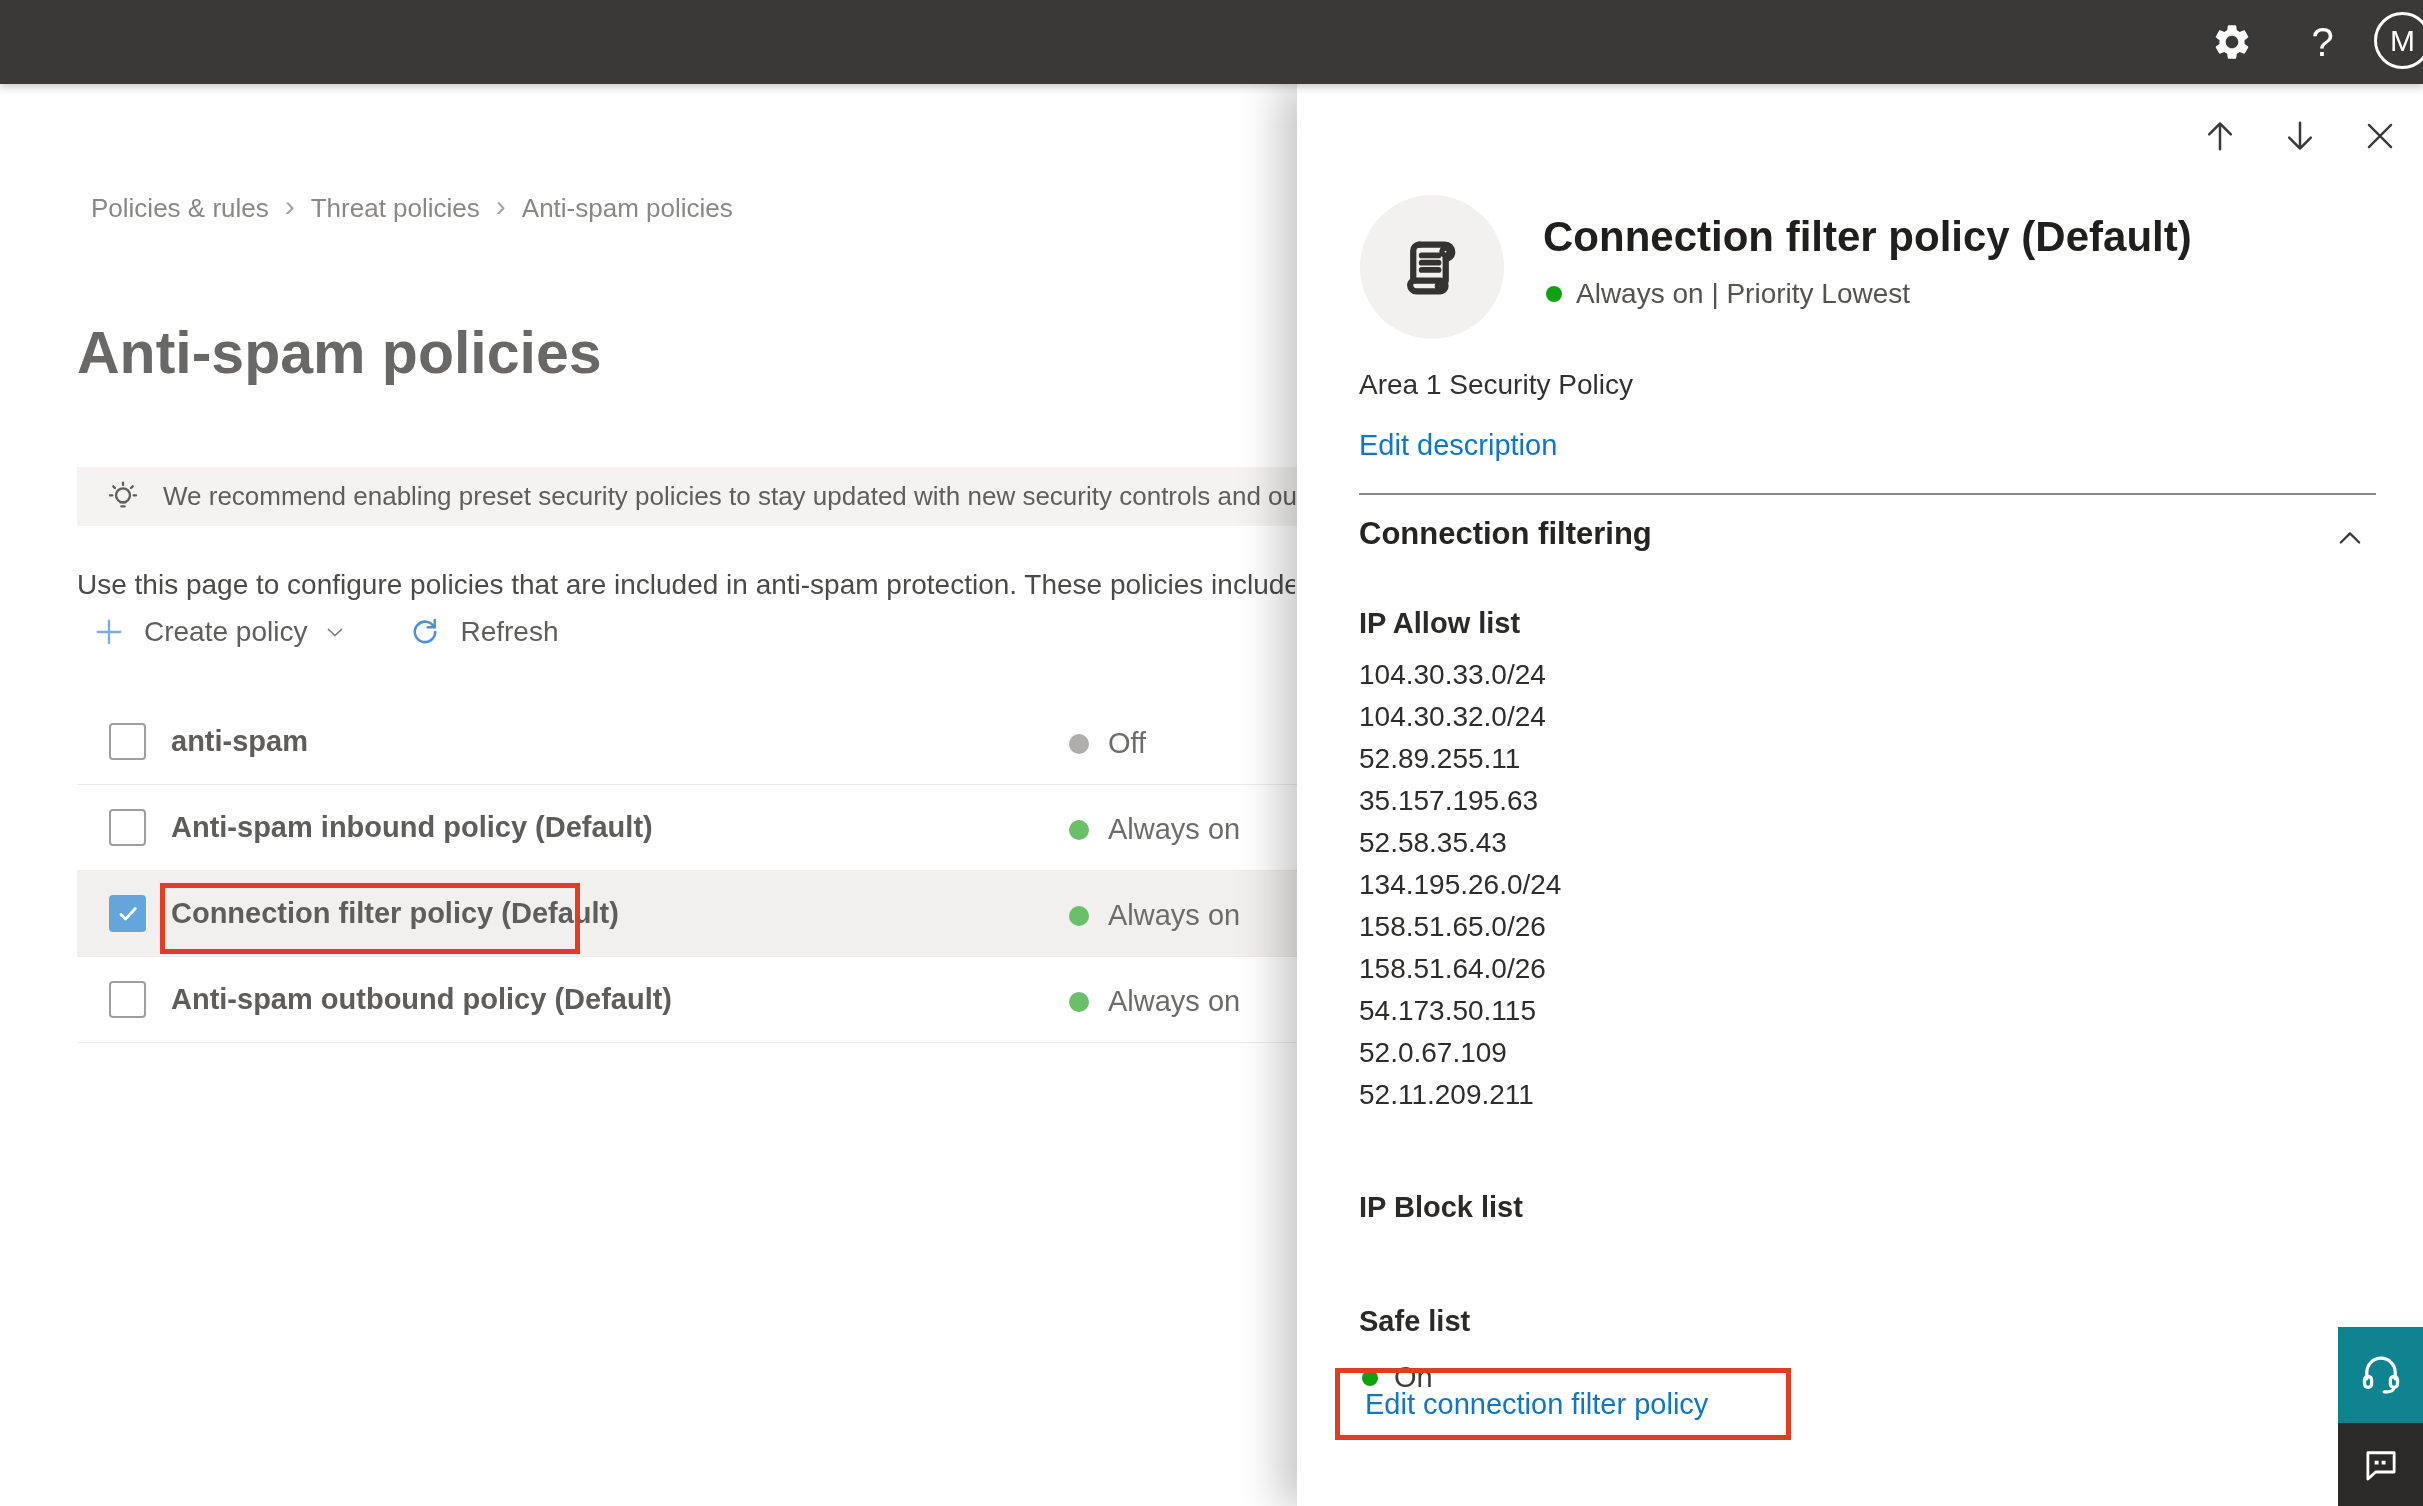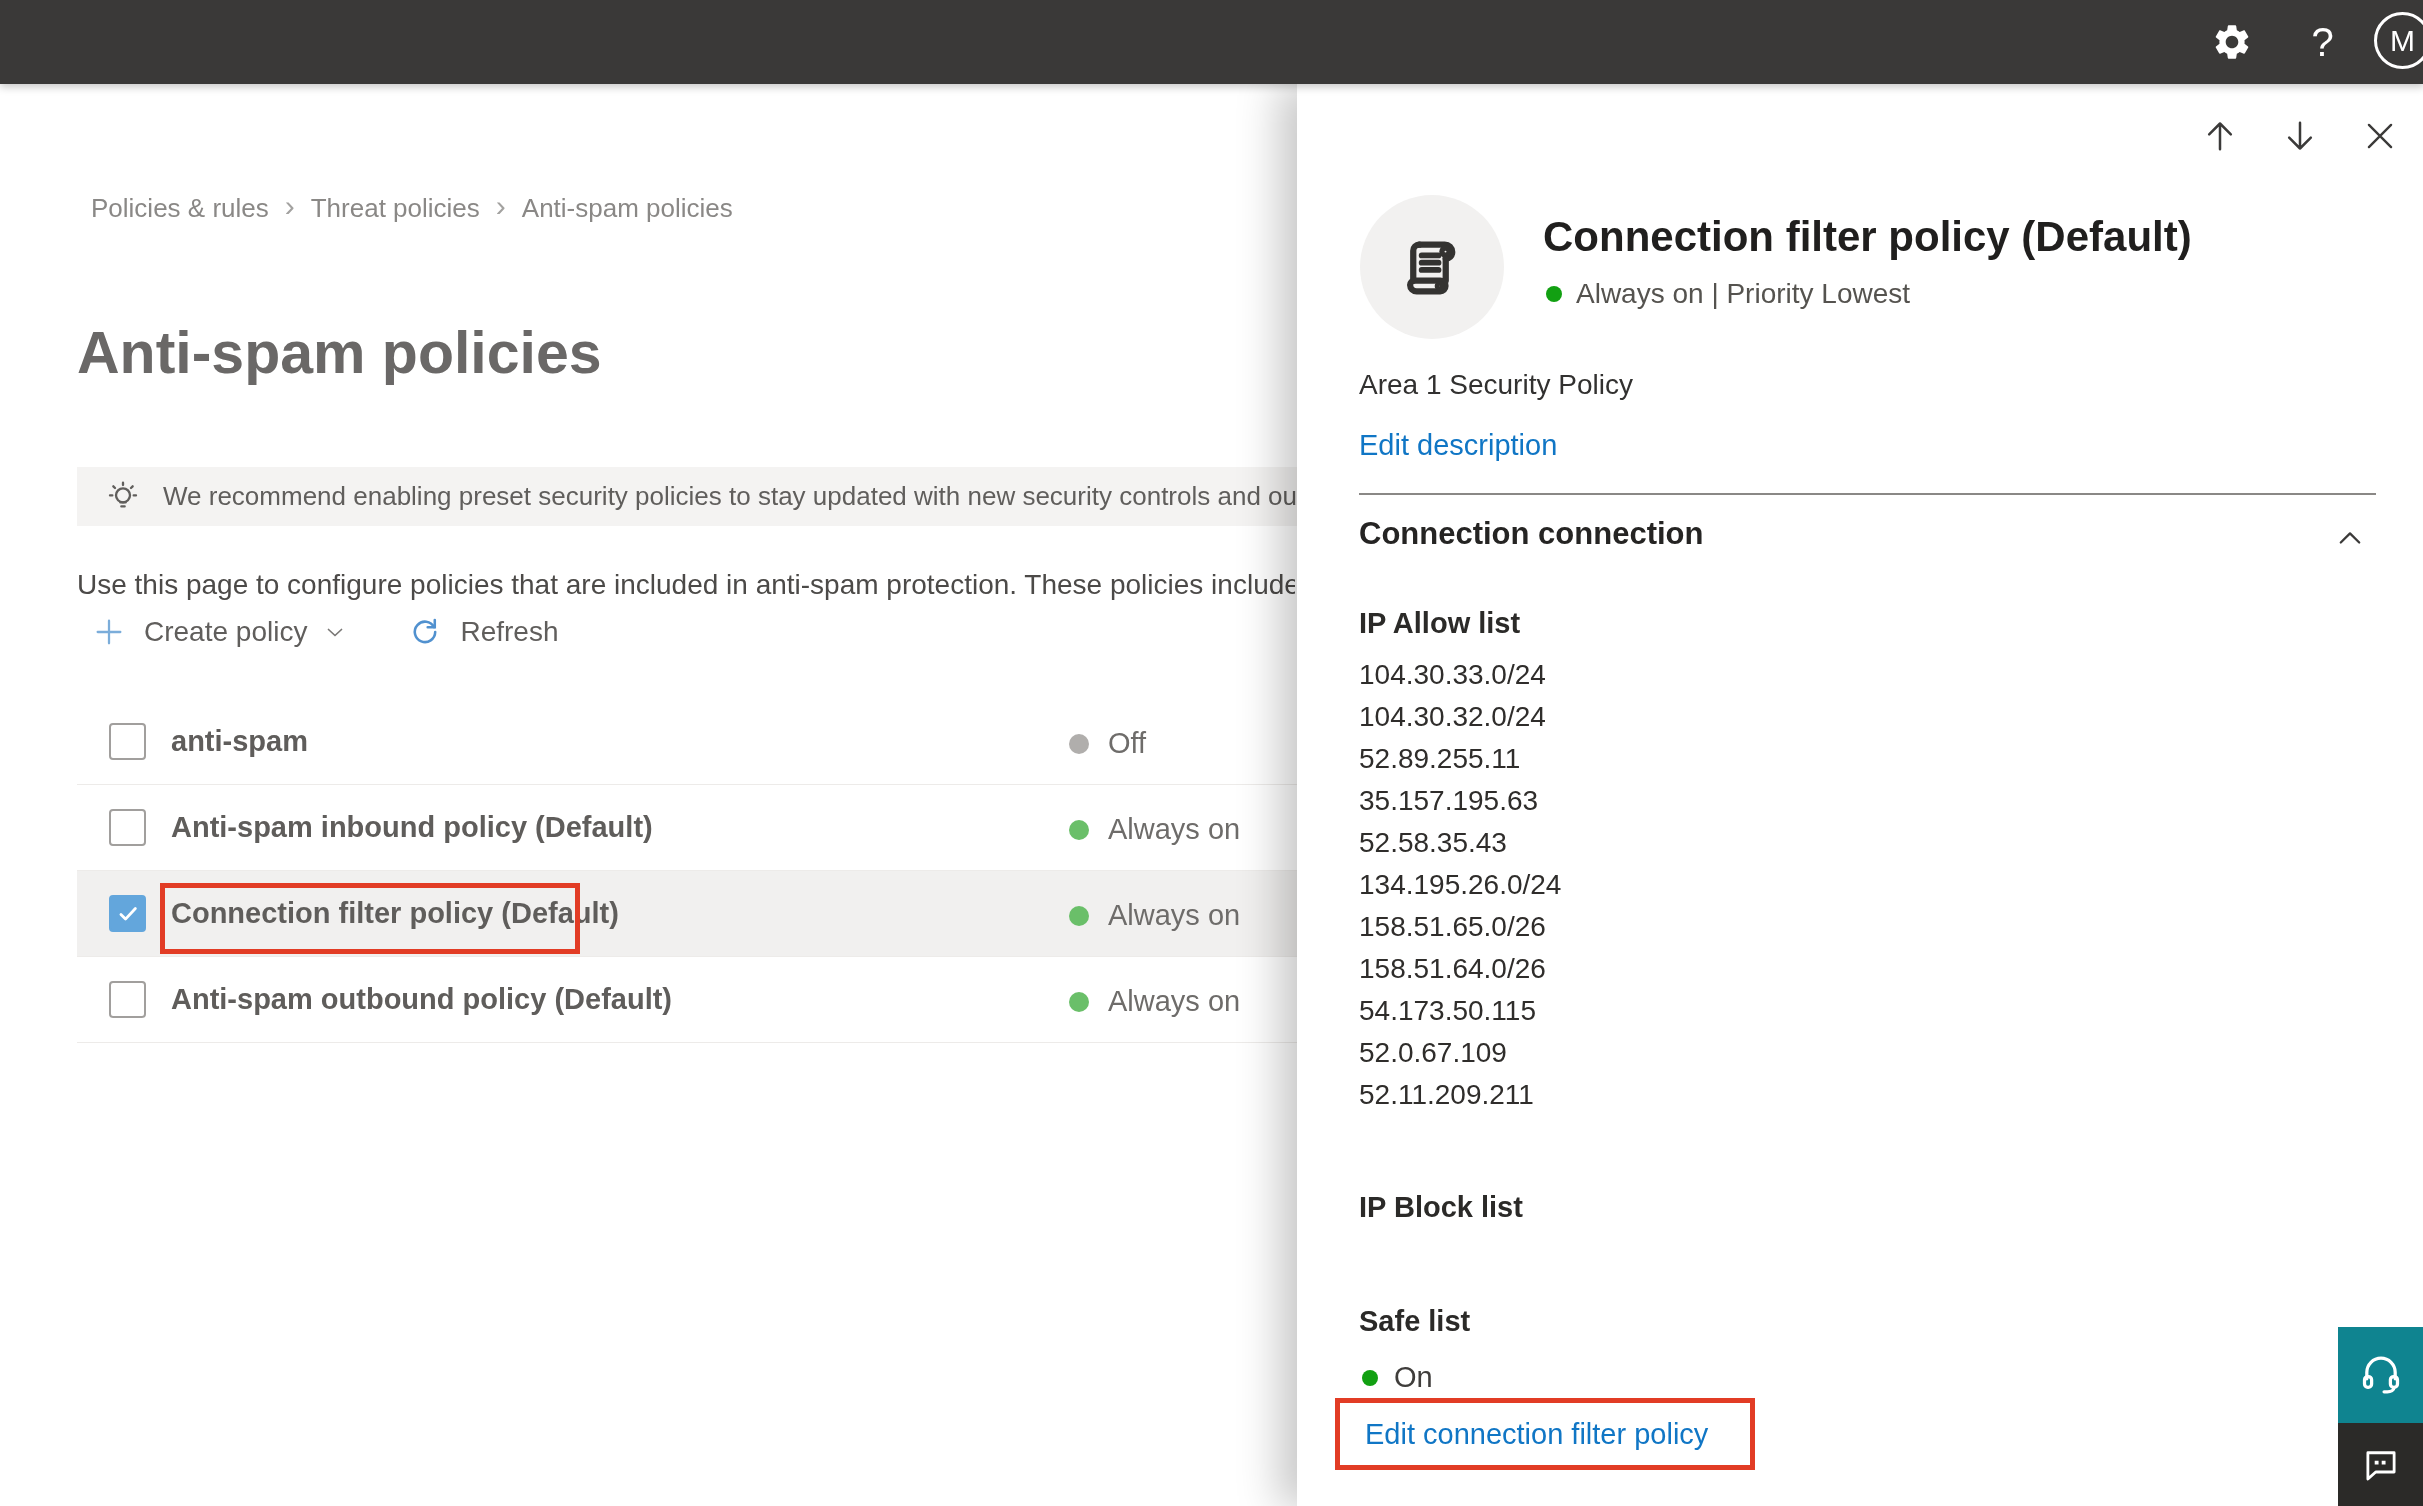--- a/index.html
+++ b/index.html
@@ -117,21 +117,21 @@
   .h-block{top:1107px;}
   .h-safe{top:1221px;}
 
   .ip-list{position:absolute;left:62px;top:570px;}
   .ip-item{font-size:28px;color:#2f2d2b;line-height:42px;height:42px;}
 
   .safe-row{position:absolute;left:65px;top:1277px;display:flex;align-items:center;gap:16px;}
   .safe-row .sub-text{font-size:29px;color:#3f3d3b;}
 
   .edit-annotation{
-    position:absolute;left:38px;top:1314px;width:420px;height:72px;box-sizing:border-box;
+    position:absolute;left:38px;top:1284px;width:456px;height:72px;box-sizing:border-box;
     border:5px solid #e23c25;display:flex;align-items:center;
   }
   .edit-annotation .link{margin-left:25px;white-space:nowrap;}
 
   
   .corner{position:absolute;z-index:50;display:flex;align-items:center;justify-content:center;cursor:pointer;}
   .corner.support{left:2338px;top:1327px;width:85px;height:96px;background:#0f8490;}
   .corner.feedback{left:2338px;top:1423px;width:85px;height:84px;background:#2b2a28;}
 </style>
 </head>
@@ -290,21 +290,21 @@
   <div class="panel-subtitle">
     <span class="dot-sm green"></span>
     <span class="sub-text">Always on | Priority Lowest</span>
   </div>
 
   <div class="panel-desc">Area 1 Security Policy</div>
   <span class="link edit-desc">Edit description</span>
 
   <div class="panel-divider"></div>
 
-  <div class="section-head">Connection connection</div>
+  <div class="section-head">Connection filtering</div>
   <span class="section-chevron">
     <svg width="34" height="34" viewBox="0 0 24 24" fill="none" stroke="#3b3a39" stroke-width="1.6" stroke-linecap="round" stroke-linejoin="round">
       <path d="M5.5 14.5 12 8l6.5 6.5"></path>
     </svg>
   </span>
 
   <div class="list-heading h-allow">IP Allow list</div>
   <div class="ip-list">
     <div class="ip-item">104.30.33.0/24</div>
     <div class="ip-item">104.30.32.0/24</div>

